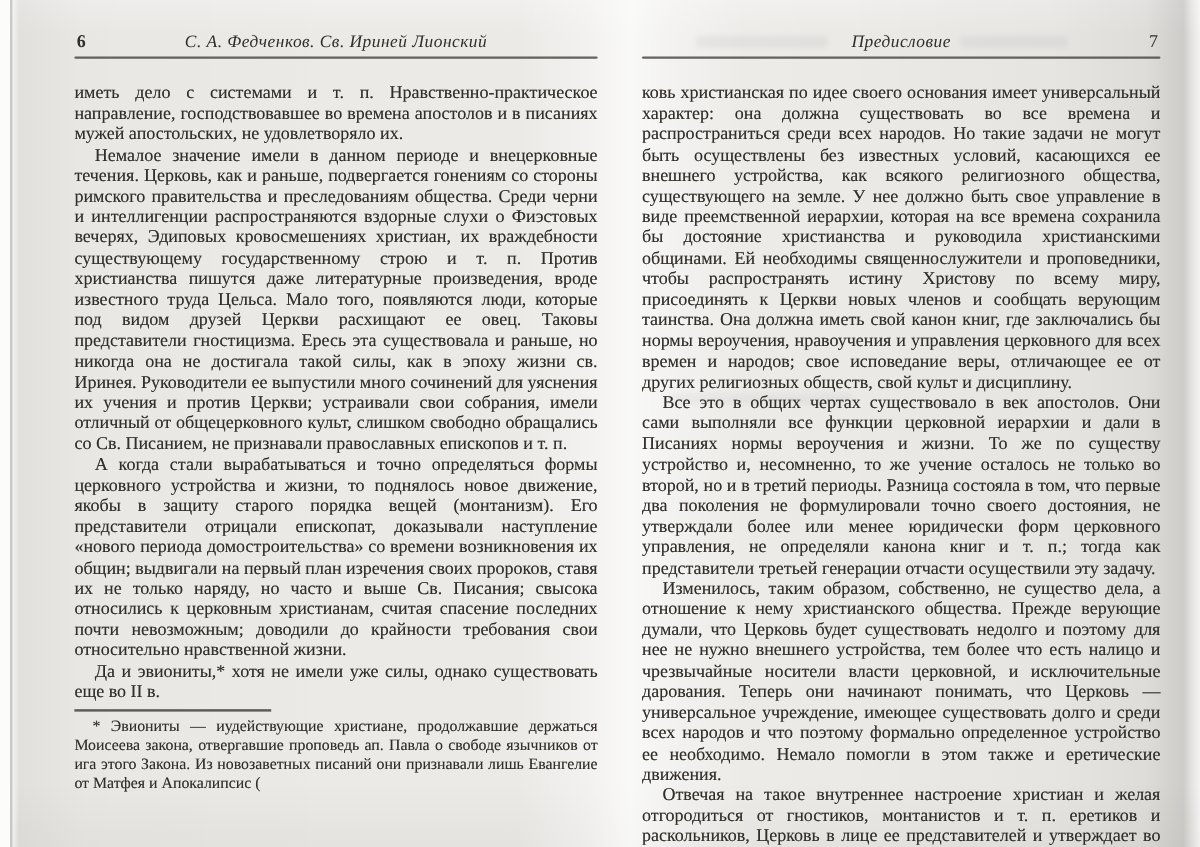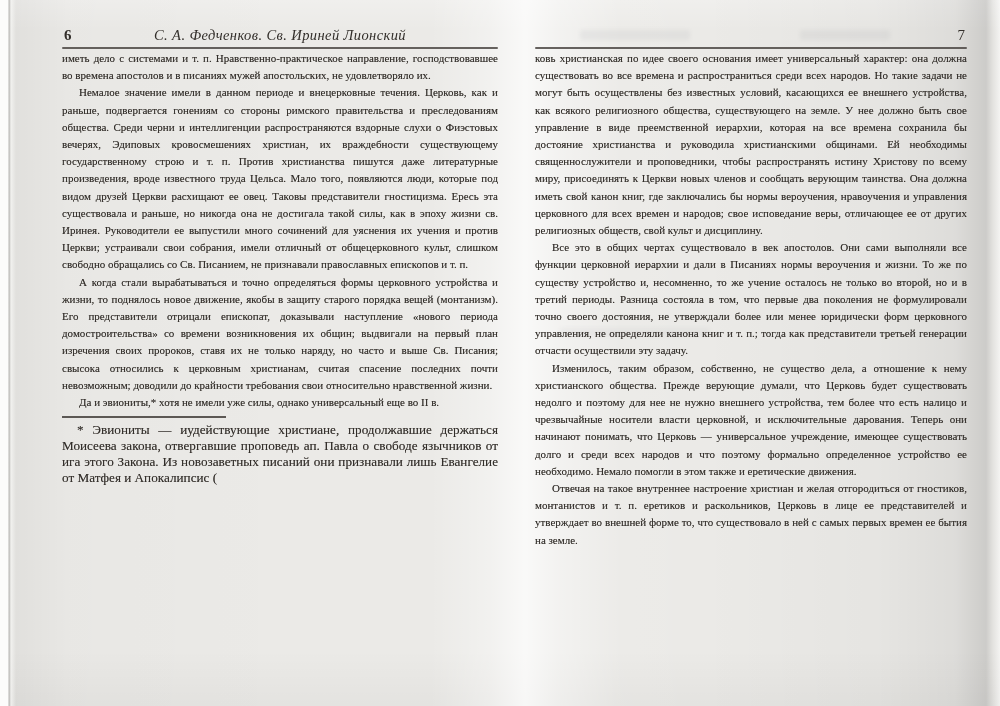--- a/index.html
+++ b/index.html
@@ -54,22 +54,22 @@
   .pagenum.pn-right { right: 2px; }
 
   .header-rule {
     height: 2px;
     background: #4c4844;
     opacity: 0.85;
     border-radius: 1px;
   }
 
   .pagebody {
-    margin-top: 1px;
-    font-size: 11px;
+    margin-top: 21px;
+    font-size: 15px;
     line-height: 17.2px;
     text-align: justify;
     text-shadow: 0 0 0.4px rgba(64,58,52,0.55);
   }
   .pagebody p { margin: 0; text-indent: 17px; }
   .pagebody p.continuation { text-indent: 0; }
 
   .footnote-rule {
     margin-top: 5px;
     width: 164px;
@@ -112,29 +112,30 @@
     <div class="pageheader">
       <span class="pagenum pn-left">6</span>
       <span class="running-title">С. А. Федченков. Св. Ириней Лионский</span>
     </div>
     <div class="header-rule"></div>
 
     <div class="pagebody">
       <p class="continuation">иметь дело с системами и т. п. Нравственно-практическое направление, господствовавшее во времена апостолов и в писаниях мужей апостольских, не удовлетворяло их.</p>
       <p>Немалое значение имели в данном периоде и внецерковные течения. Церковь, как и раньше, подвергается гонениям со стороны римского правительства и преследованиям общества. Среди черни и интеллигенции распространяются вздорные слухи о Фиэстовых вечерях, Эдиповых кровосмешениях христиан, их враждебности существующему государственному строю и т. п. Против христианства пишутся даже литературные произведения, вроде известного труда Цельса. Мало того, появляются люди, которые под видом друзей Церкви расхищают ее овец. Таковы представители гностицизма. Ересь эта существовала и раньше, но никогда она не достигала такой силы, как в эпоху жизни св. Иринея. Руководители ее выпустили много сочинений для уяснения их учения и против Церкви; устраивали свои собрания, имели отличный от общецерковного культ, слишком свободно обращались со Св. Писанием, не признавали православных епископов и т. п.</p>
       <p>А когда стали вырабатываться и точно определяться формы церковного устройства и жизни, то поднялось новое движение, якобы в защиту старого порядка вещей (монтанизм). Его представители отрицали епископат, доказывали наступление «нового периода домостроительства» со времени возникновения их общин; выдвигали на первый план изречения своих пророков, ставя их не только наряду, но часто и выше Св. Писания; свысока относились к церковным христианам, считая спасение последних почти невозможным; доводили до крайности требования свои относительно нравственной жизни.</p>
-      <p>Да и эвиониты,* хотя не имели уже силы, однако универсальный еще во II в.</p>
+      <p>Да и эвиониты,* хотя не имели уже силы, однако существовать еще во II в.</p>
     </div>
 
     <div class="footnote-rule"></div>
     <p class="footnote"><span>* Эвиониты — иудействующие христиане, продолжавшие держаться Моисеева закона, отвергавшие проповедь ап. Павла о свободе язычников от ига этого Закона. Из новозаветных писаний они признавали лишь Евангелие от Матфея и Апокалипсис (</span></p>
   </div>
 
   <div class="textcol right">
     <div class="pageheader">
+      <span class="running-title">Предисловие</span>
       <span class="pagenum pn-right">7</span>
     </div>
     <div class="header-rule"></div>
 
     <div class="pagebody">
       <p class="continuation">ковь христианская по идее своего основания имеет универсальный характер: она должна существовать во все времена и распространиться среди всех народов. Но такие задачи не могут быть осуществлены без известных условий, касающихся ее внешнего устройства, как всякого религиозного общества, существующего на земле. У нее должно быть свое управление в виде преемственной иерархии, которая на все времена сохранила бы достояние христианства и руководила христианскими общинами. Ей необходимы священнослужители и проповедники, чтобы распространять истину Христову по всему миру, присоединять к Церкви новых членов и сообщать верующим таинства. Она должна иметь свой канон книг, где заключались бы нормы вероучения, нравоучения и управления церковного для всех времен и народов; свое исповедание веры, отличающее ее от других религиозных обществ, свой культ и дисциплину.</p>
       <p>Все это в общих чертах существовало в век апостолов. Они сами выполняли все функции церковной иерархии и дали в Писаниях нормы вероучения и жизни. То же по существу устройство и, несомненно, то же учение осталось не только во второй, но и в третий периоды. Разница состояла в том, что первые два поколения не формулировали точно своего достояния, не утверждали более или менее юридически форм церковного управления, не определяли канона книг и т. п.; тогда как представители третьей генерации отчасти осуществили эту задачу.</p>
       <p>Изменилось, таким образом, собственно, не существо дела, а отношение к нему христианского общества. Прежде верующие думали, что Церковь будет существовать недолго и поэтому для нее не нужно внешнего устройства, тем более что есть налицо и чрезвычайные носители власти церковной, и исключительные дарования. Теперь они начинают понимать, что Церковь — универсальное учреждение, имеющее существовать долго и среди всех народов и что поэтому формально определенное устройство ее необходимо. Немало помогли в этом также и еретические движения.</p>
       <p>Отвечая на такое внутреннее настроение христиан и желая отгородиться от гностиков, монтанистов и т. п. еретиков и раскольников, Церковь в лице ее представителей и утверждает во внешней форме то, что существовало в ней с самых первых времен ее бытия на земле.</p>
     </div>

